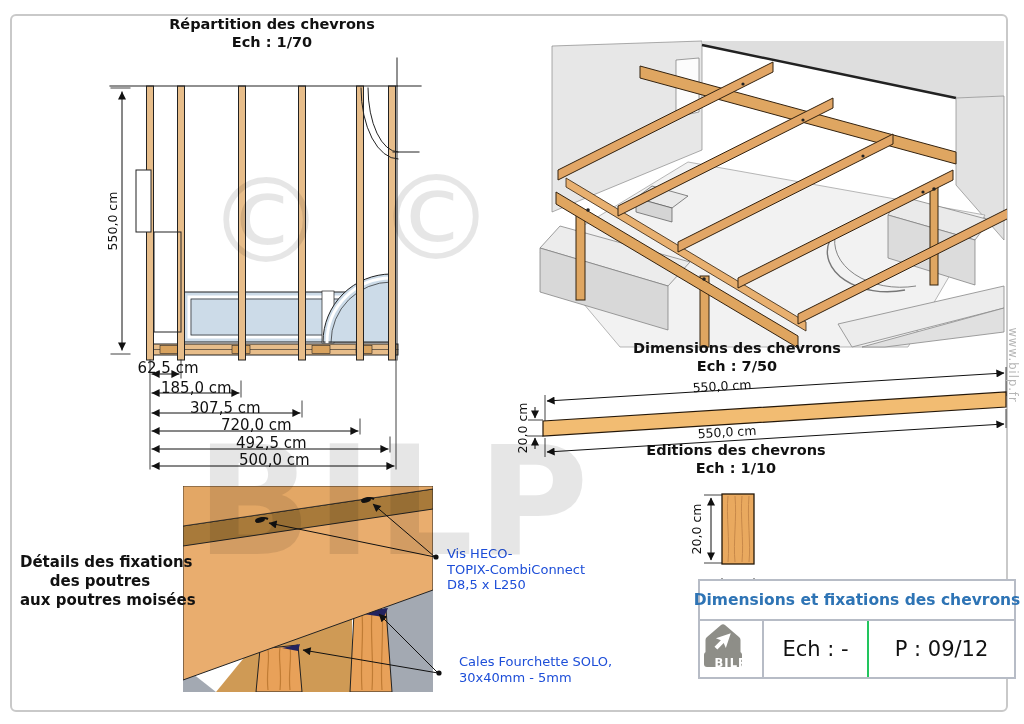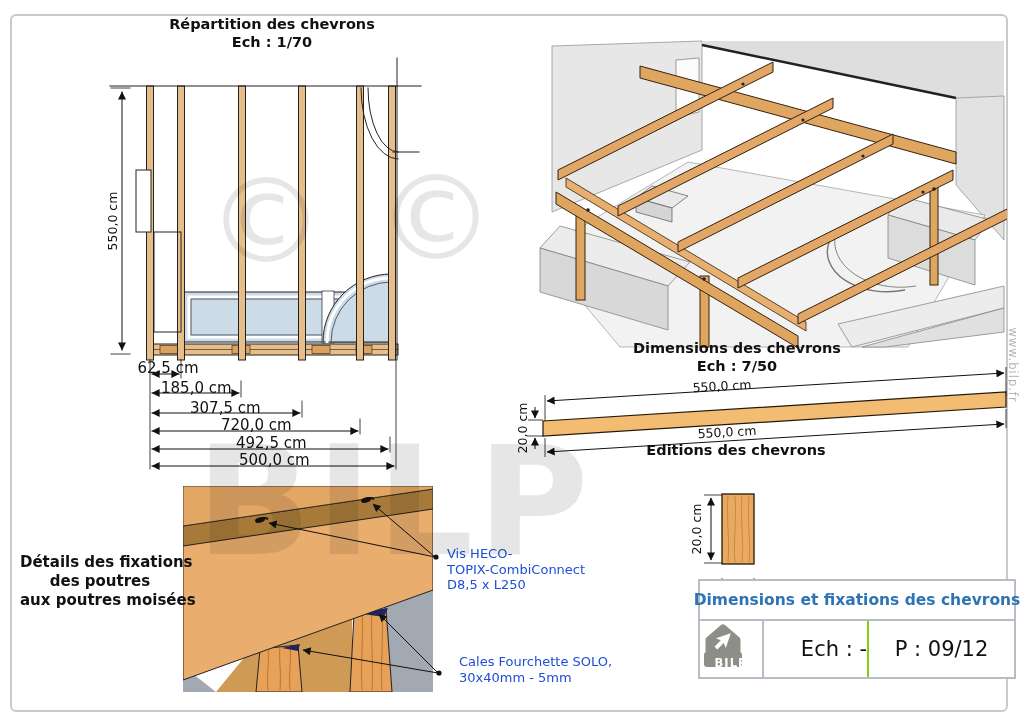--- a/index.html
+++ b/index.html
@@ -13,21 +13,21 @@
   .sdim{position:absolute;font-size:12.5px;white-space:nowrap;transform:translate(-50%,-50%) rotate(-3.4deg);}
   .caption{font-size:15px;font-weight:bold;text-align:center;white-space:nowrap;}
   .bluelab{font-size:13px;line-height:15.5px;color:#1d4ed8;white-space:nowrap;}
   #titleblock{left:698px;top:579px;width:314px;height:96px;border:2px solid #b7bcc6;background:#fff;
               display:flex;flex-direction:column;z-index:30;}
   #tb-title-row{height:38px;border-bottom:2px solid #b7bcc6;display:flex;align-items:center;justify-content:center;}
   #tb-title-row div{color:#2e74b5;font-weight:bold;font-size:15.5px;white-space:nowrap;}
   #tb-bottom{flex:1;display:flex;}
   .tb-cell{display:flex;align-items:center;justify-content:center;font-size:21px;}
   #tb-logo-cell{width:62px;border-right:2px solid #b7bcc6;position:relative;}
-  #tb-ech-cell{flex:1;border-right:2px solid #84cc16;justify-content:flex-end;}
+  #tb-ech-cell{flex:1;border-right:2px solid #22c55e;}
   #tb-page-cell{width:145px;}
   #logo-text{position:absolute;left:0;right:0;bottom:7px;text-align:center;color:#fff;
              font-size:11.5px;font-weight:bold;letter-spacing:1px;}
   #watermark{left:0;top:0;width:1024px;height:724px;opacity:0.095;pointer-events:none;z-index:40;color:#000;}
   .wm{position:absolute;line-height:1;font-family:"DejaVu Sans","Liberation Sans",sans-serif;}
   #website{left:1013px;top:365px;transform:translate(-50%,-50%) rotate(90deg);
            color:#b5b5b5;font-size:11.5px;letter-spacing:1px;white-space:nowrap;}
   svg{position:absolute;left:0;top:0;}
 </style>
 </head>
@@ -253,20 +253,21 @@
   <div class="dim" style="left:236px;top:434px;width:70px">492,5 cm</div>
   <div class="dim" style="left:239px;top:451px;width:70px">500,0 cm</div>
 
   <div class="abs h1" style="left:587px;top:340px;width:300px">Dimensions des chevrons</div>
   <div class="abs h1" style="left:587px;top:358px;width:300px">Ech : 7/50</div>
   <div class="sdim" style="left:722px;top:386px">550,0 cm</div>
   <div class="sdim" style="left:727px;top:432px">550,0 cm</div>
   <div class="vdim" style="left:522px;top:428px">20,0 cm</div>
 
   <div class="abs h1" style="left:586px;top:442px;width:300px">Editions des chevrons</div>
+  <div class="abs h1" style="left:586px;top:460px;width:300px">Ech : 1/10</div>
   <div class="vdim" style="left:696px;top:529px">20,0 cm</div>
   <div class="dim" style="left:706px;top:580px;width:64px">7,5 cm</div>
 
   <div class="abs caption" style="left:20px;top:553px;width:160px">Détails des fixations</div>
   <div class="abs caption" style="left:20px;top:572px;width:160px">des poutres</div>
   <div class="abs caption" style="left:20px;top:591px;width:160px">aux poutres moisées</div>
 
   <div class="abs" style="left:447px;top:546px">
     <div class="bluelab">Vis HECO-</div>
     <div class="bluelab">TOPIX-CombiConnect</div>

